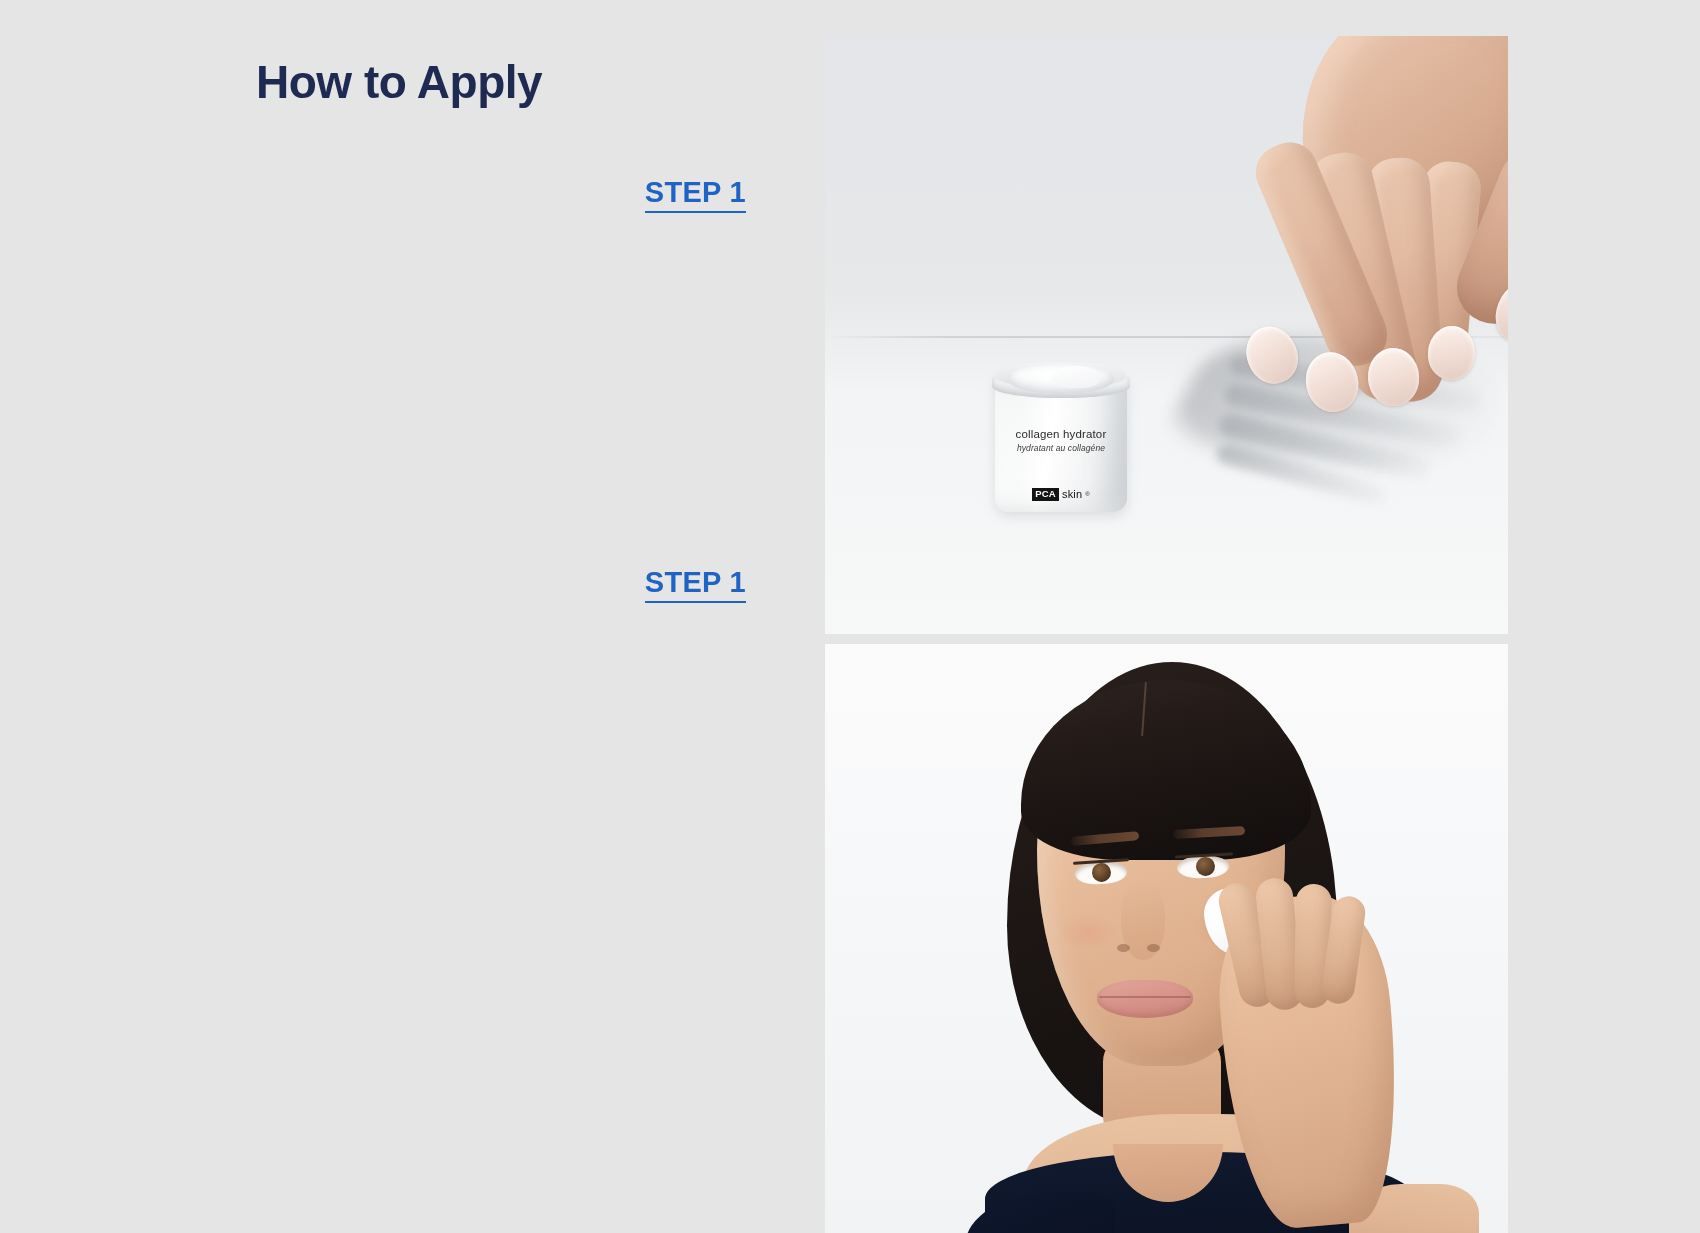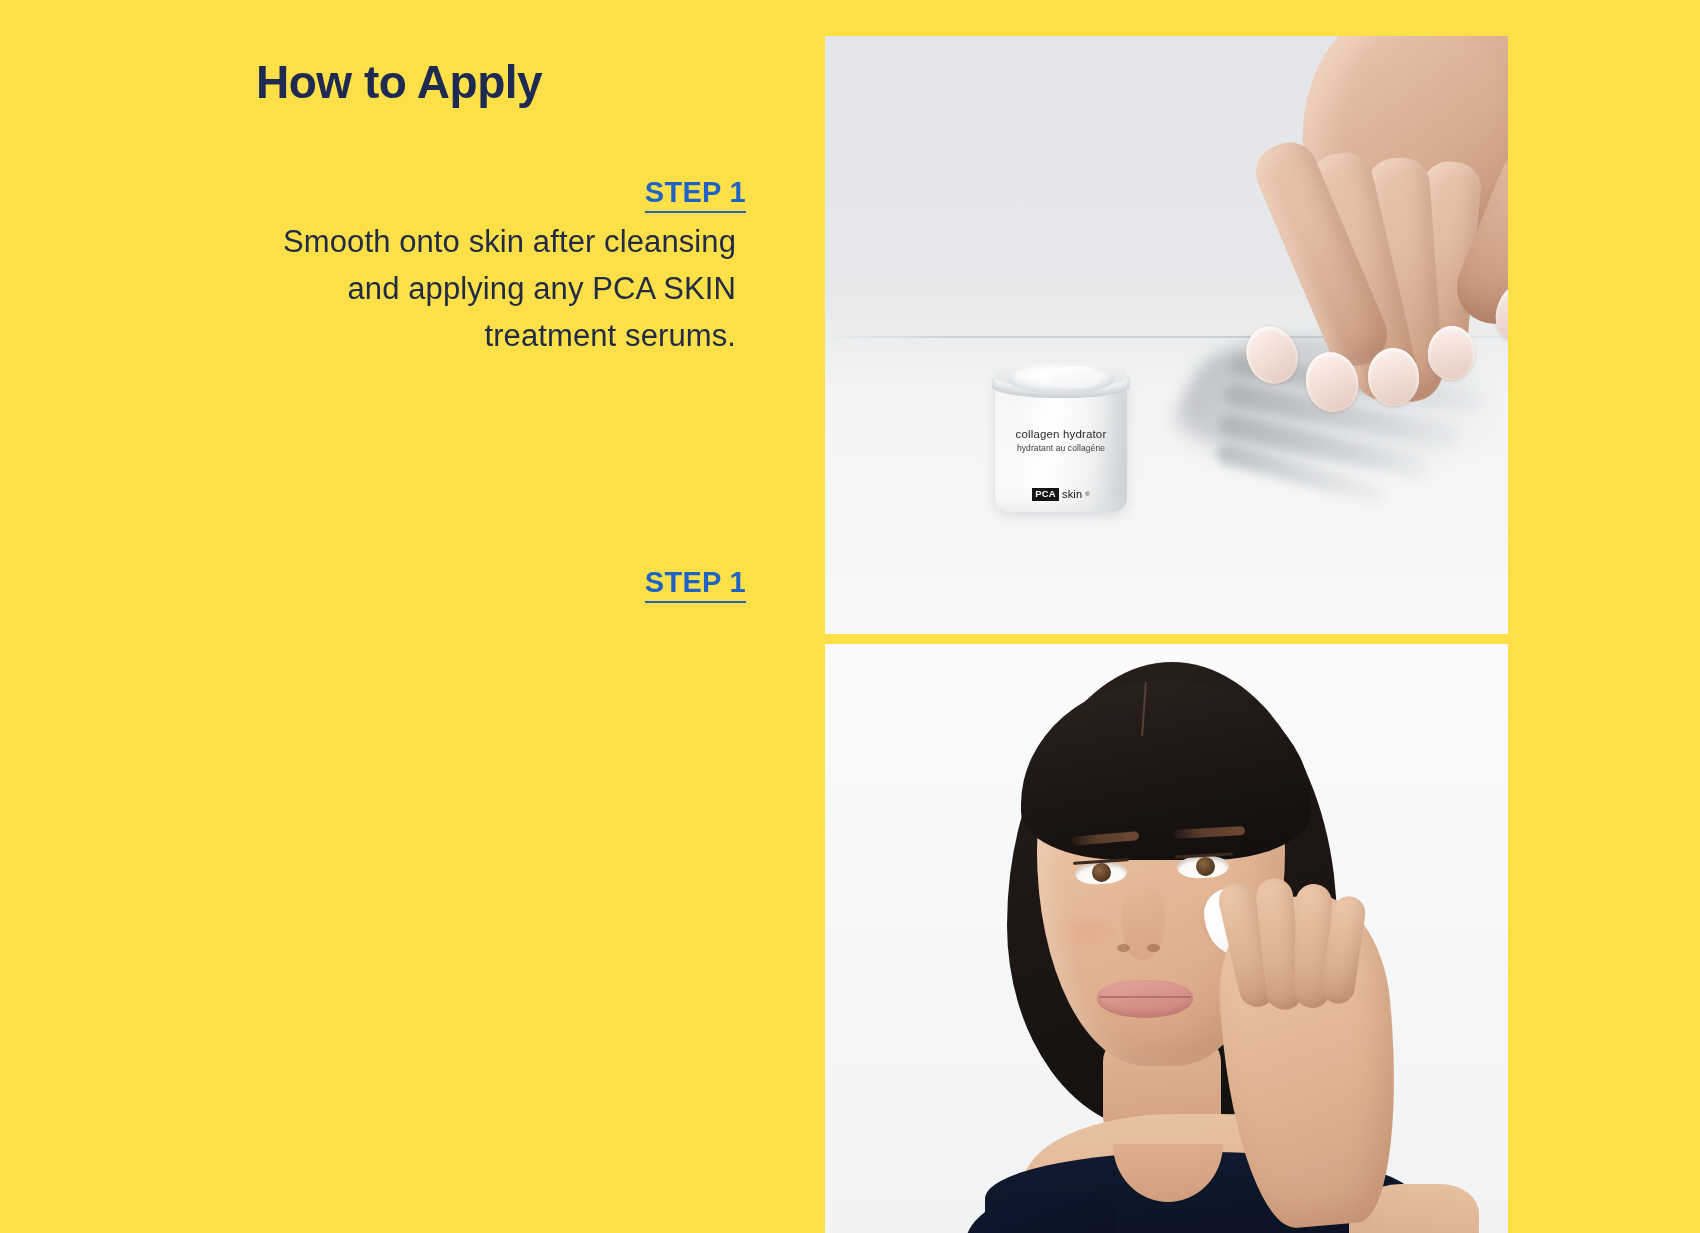--- a/index.html
+++ b/index.html
@@ -5,21 +5,21 @@
   * { margin:0; padding:0; box-sizing:border-box; }
   html, body {
     width:1700px; height:1233px;
     background:#ffffff;
     font-family:"Liberation Sans", sans-serif;
     overflow:hidden;
   }
   .page {
     position:relative;
     width:1700px; height:1233px;
-    background:#fde047;
+    background:#e5e5e5;
   }
 
   
   .text-col {
     position:absolute;
     left:256px; top:0;
     width:490px; height:1233px;
   }
   .page-title {
     position:absolute;
@@ -201,20 +201,21 @@
     line-height:1.05;
   }
   .label-main {
     font-size:11.5px;
     color:#2a2a2a;
     letter-spacing:.15px;
   }
   .label-sub {
     margin-top:4px;
     font-size:8.5px;
+    font-style:italic;
     color:#3a3a3a;
     letter-spacing:.1px;
   }
   .jar-logo {
     position:absolute; left:0; top:134px;
     width:132px;
     display:flex; align-items:center; justify-content:center; gap:3px;
   }
   .logo-pca {
     background:#141414; color:#ffffff;
@@ -408,21 +409,20 @@
 <body>
 
 <div class="page">
 
   <div class="text-col">
 
     <h1 class="page-title">How to Apply</h1>
 
     <div class="step-block step-1">
       <div class="step-label">STEP 1</div>
-      <p class="step-body">Smooth onto skin after cleansing and applying any PCA SKIN treatment serums.</p>
     </div>
 
     <div class="step-block step-2">
       <div class="step-label">STEP 1</div>
     </div>
 
   </div>
 
   <div class="img-col">
 

